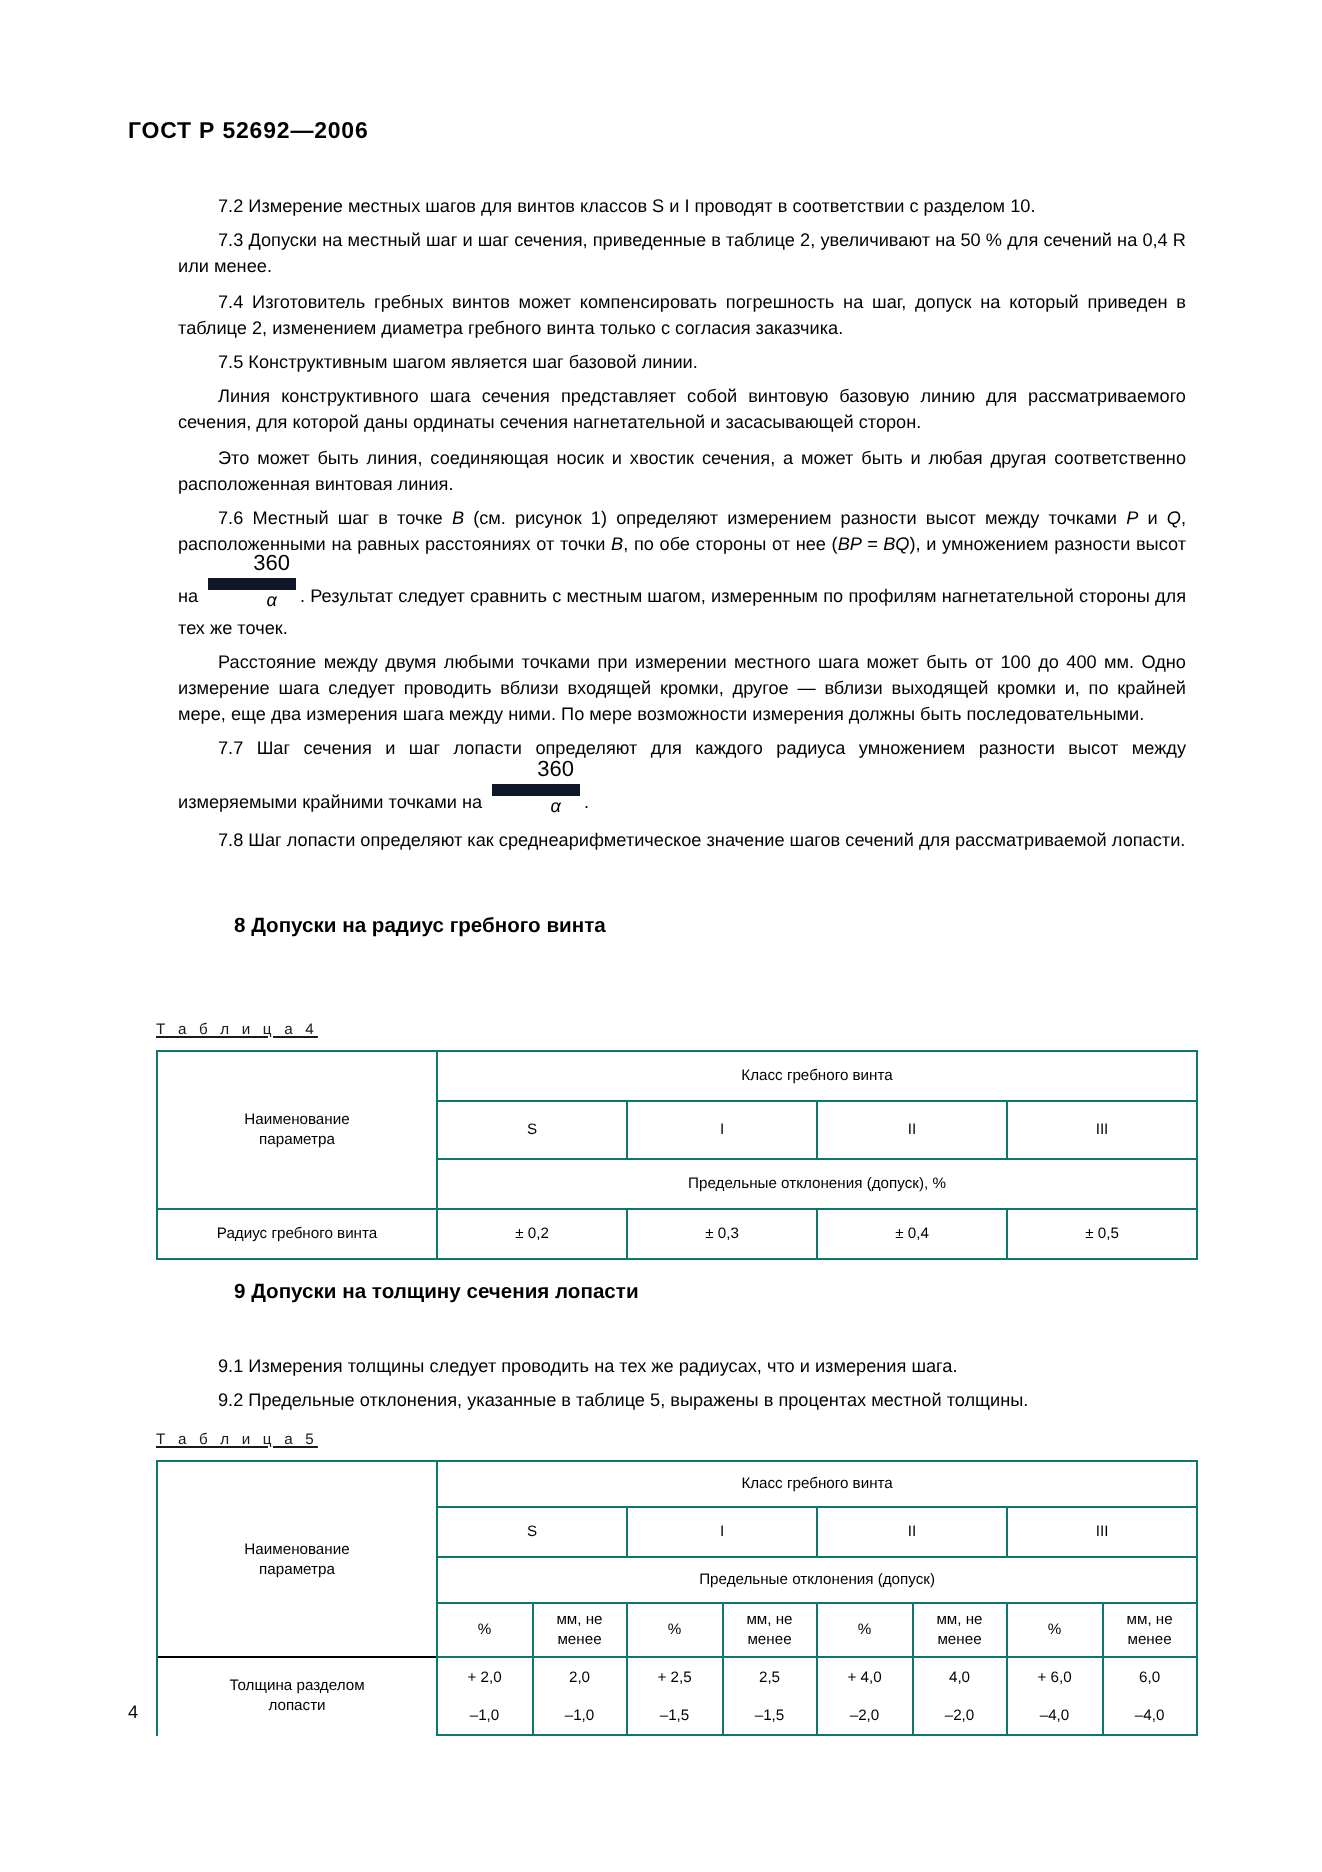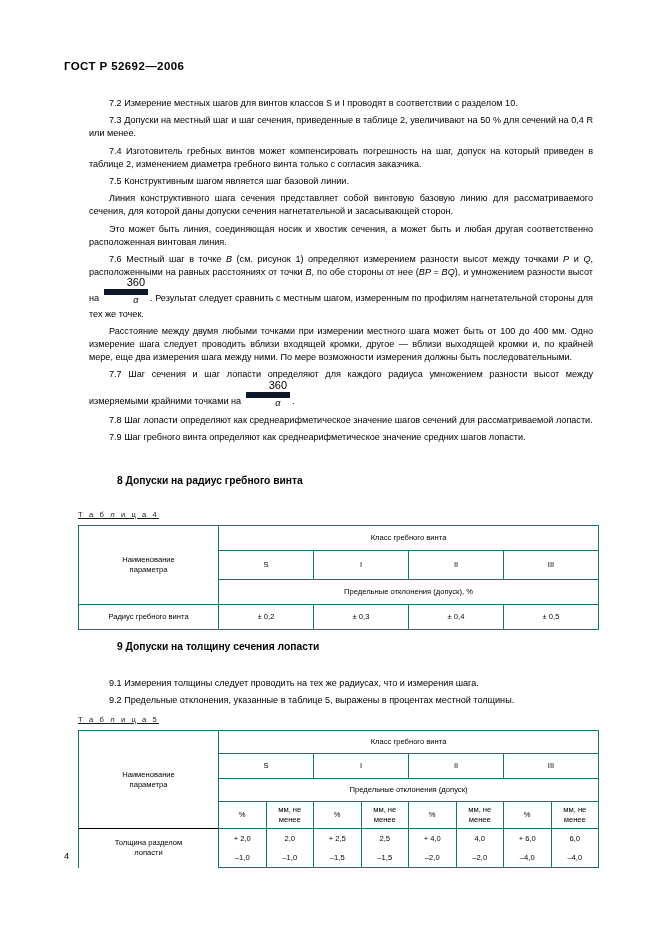--- a/index.html
+++ b/index.html
@@ -135,33 +135,32 @@
   <div class="content">
 
     <p class="body-par">7.2  Измерение местных шагов для винтов классов S и I проводят в соответствии с разделом 10.</p>
 
     <p class="body-par"><span>7.3  Допуски на местный шаг и шаг сечения, приведенные в таблице 2, увеличивают на 50 % для сечений на 0,4 R или менее.</span></p>
 
     <p class="body-par">7.4  Изготовитель гребных винтов может компенсировать погрешность на шаг, допуск на который приведен в таблице 2, изменением диаметра гребного винта только с согласия заказчика.</p>
 
     <p class="body-par">7.5  Конструктивным шагом является шаг базовой линии.</p>
 
-    <p class="body-par">Линия конструктивного шага сечения представляет собой винтовую базовую линию для рассматриваемого сечения, для которой даны допуски сечения нагнетательной и засасывающей сторон.</p>
+    <p class="body-par">Линия конструктивного шага сечения представляет собой винтовую базовую линию для рассматриваемого сечения, для которой даны ординаты сечения нагнетательной и засасывающей сторон.</p>
 
     <p class="body-par">Это может быть линия, соединяющая носик и хвостик сечения, а может быть и любая другая соответственно расположенная винтовая линия.</p>
 
     <p class="body-par"><span>7.6  Местный шаг в точке </span><span class="ital">B</span><span> (см. рисунок 1) определяют измерением разности высот между точками </span><span class="ital">P</span><span> и </span><span class="ital">Q</span><span>, расположенными на равных расстояниях от точки </span><span class="ital">B</span><span>, по обе стороны от нее (</span><span class="ital">BP = BQ</span><span>), и умножением разности высот на </span><span class="frac"><span class="numer">360</span><span class="denom">α</span></span><span>. Результат следует сравнить с местным шагом, измеренным по профилям нагнетательной стороны для тех же точек.</span></p>
 
     <p class="body-par">Расстояние между двумя любыми точками при измерении местного шага может быть от 100 до 400 мм. Одно измерение шага следует проводить вблизи входящей кромки, другое — вблизи выходящей кромки и, по крайней мере, еще два измерения шага между ними. По мере возможности измерения должны быть последовательными.</p>
 
     <p class="body-par"><span>7.7  Шаг сечения и шаг лопасти определяют для каждого радиуса умножением разности высот между измеряемыми крайними точками на </span><span class="frac"><span class="numer">360</span><span class="denom">α</span></span><span>.</span></p>
 
     <p class="body-par">7.8  Шаг лопасти определяют как среднеарифметическое значение шагов сечений для рассматриваемой лопасти.</p>
 
-    <p class="body-par">7.9  Шаг гребного винта определяют как среднеарифметическое значение средних шагов лопасти.</p>
 
     <div style="height:15px"></div>
 
     <h2 class="sect">8  Допуски на радиус гребного винта</h2>
 
     <div style="height:9px"></div>
 
 
   </div>
 

